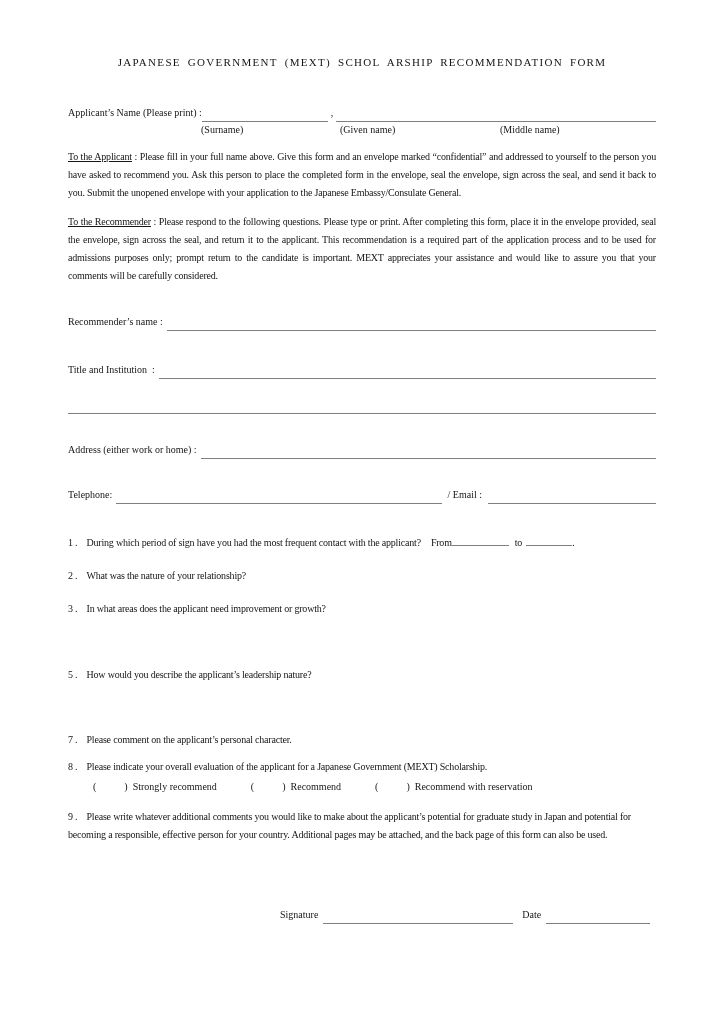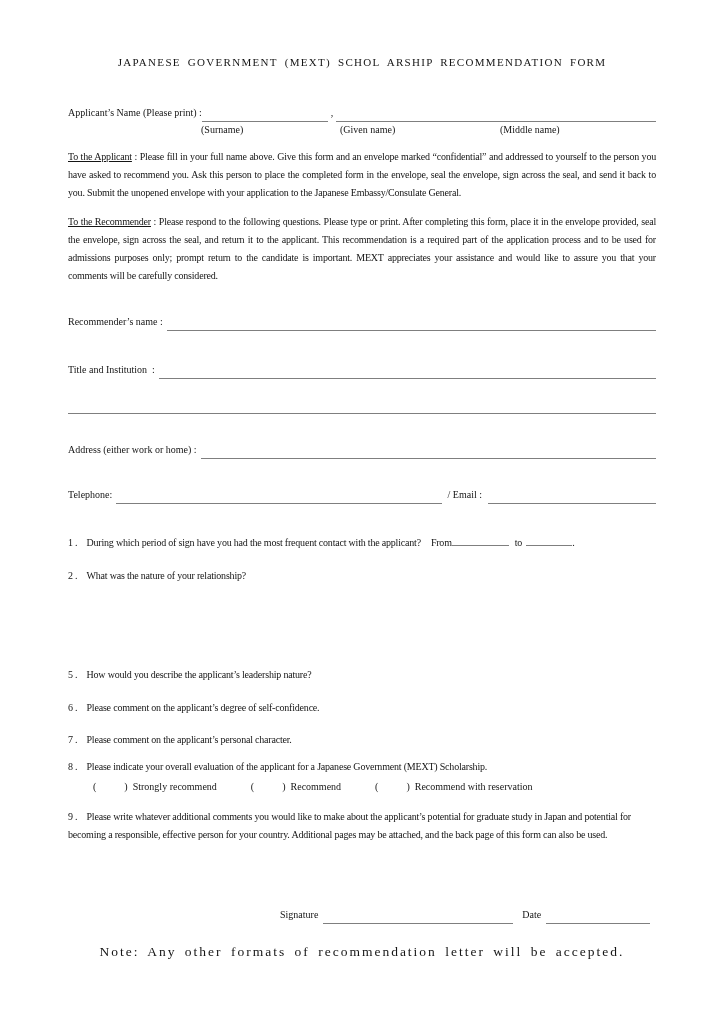--- a/index.html
+++ b/index.html
@@ -85,29 +85,29 @@
   </div>
 
   <div class="abs q" style="top:534px">
     <span class="qnum">1.</span><span>During which period of sign have you had the most frequent contact with the applicant?</span><span class="fromlbl">From</span><span class="iline" style="width:57px"></span><span class="tolbl">to</span><span class="iline" style="width:46px"></span><span>.</span>
   </div>
 
   <div class="abs q" style="top:567px">
     <span class="qnum">2.</span><span>What was the nature of your relationship?</span>
   </div>
 
+  <div class="abs q" style="top:600px">
+    <span class="qnum">3.</span><span>In what areas does the applicant need improvement or growth?</span>
+  </div>
 
 
   <div class="abs q" style="top:666px">
     <span class="qnum">5.</span><span>How would you describe the applicant’s leadership nature?</span>
   </div>
 
-  <div class="abs q" style="top:699px">
-    <span class="qnum">6.</span><span>Please comment on the applicant’s degree of self-confidence.</span>
-  </div>
 
   <div class="abs q" style="top:731px">
     <span class="qnum">7.</span><span>Please comment on the applicant’s personal character.</span>
   </div>
 
   <div class="abs q" style="top:758px">
     <span class="qnum">8.</span><span>Please indicate your overall evaluation of the applicant for a Japanese Government (MEXT) Scholarship.</span>
   </div>
   <div class="abs opts" style="top:778px;left:93px">
     <span class="opt"><span>(</span><span class="pgap"></span><span>)</span><span class="optlbl">Strongly recommend</span></span>
@@ -119,15 +119,14 @@
     <span class="qnum">9.</span><span>Please write whatever additional comments you would like to make about the applicant’s potential for graduate study in Japan and potential for becoming a responsible, effective person for your country. Additional pages may be attached, and the back page of this form can also be used.</span>
   </div>
 
   <div class="abs row" style="top:906px;left:280px;right:74px">
     <span class="lbl">Signature</span>
     <span class="uline" style="width:190px;margin-left:5px"></span>
     <span class="lbl" style="margin-left:9px">Date</span>
     <span class="uline fill" style="margin-left:5px"></span>
   </div>
 
-  <div class="abs note" style="top:944px">Note: Any other formats of recommendation letter will be accepted.</div>
 
 </div>
 
 </body></html>

